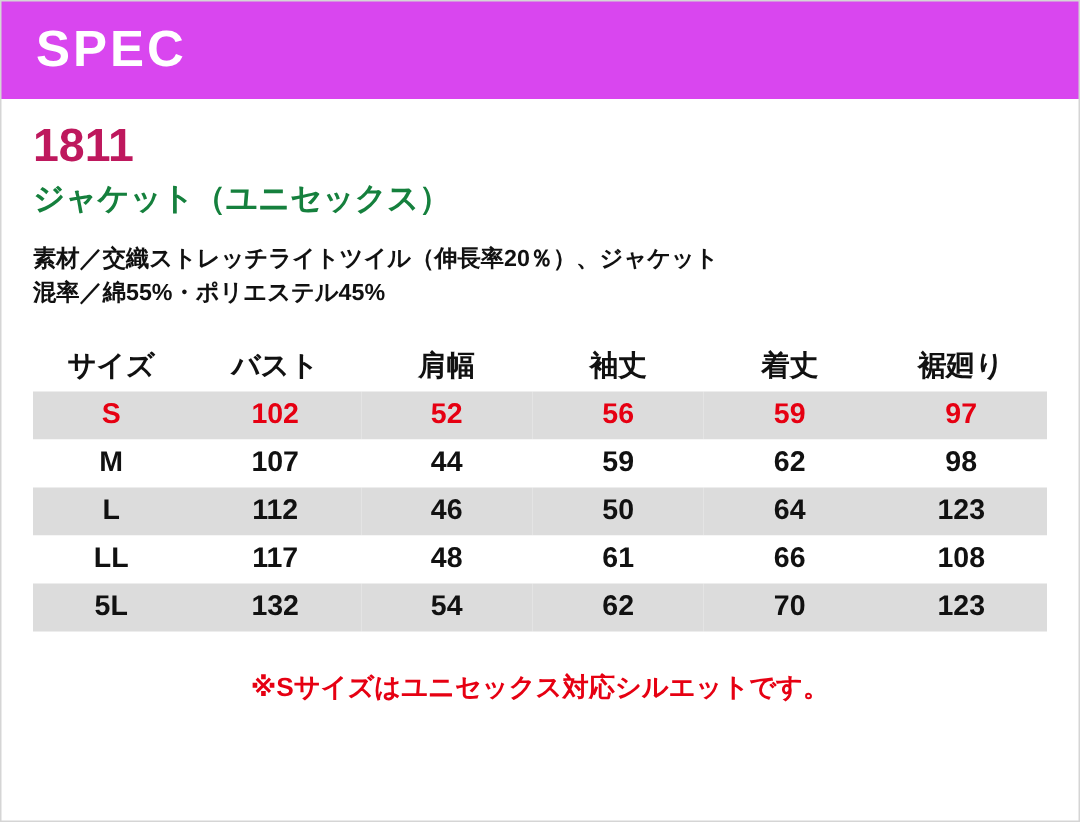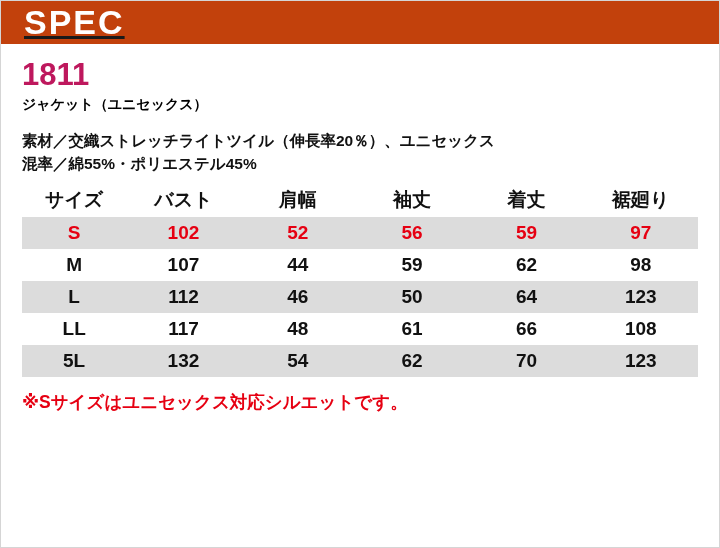--- a/index.html
+++ b/index.html
@@ -17,27 +17,26 @@
   }
   .page {
     width: 720px;
     height: 548px;
     position: relative;
     box-sizing: border-box;
   }
 
   
   .spec-header {
-    height: 44px;
-    background: #c2410c;
+    height: 66px;
+    background: #d946ef;
     display: flex;
     align-items: center;
     padding: 0 0 0 24px;
     box-sizing: border-box;
-    text-decoration: underline;
   }
   .spec-header-title {
     font-size: 34px;
     font-weight: bold;
     letter-spacing: 2px;
     color: #ffffff;
     line-height: 1;
     font-family: "Liberation Sans", "DejaVu Sans", sans-serif;
   }
 
@@ -48,42 +47,42 @@
 
   .product-number {
     font-size: 31px;
     font-weight: bold;
     line-height: 1.1;
     margin-top: 14px;
     letter-spacing: 0px;
     color: #be185d;
   }
   .product-name {
-    font-size: 14px;
+    font-size: 21px;
     font-weight: bold;
     margin-top: 4px;
-    color: #000000;
+    color: #15803d;
   }
 
   .material-block {
     margin-top: 16px;
     line-height: 1.45;
   }
   .material-line {
     font-size: 15.5px;
     font-weight: bold;
     color: #111;
     white-space: nowrap;
   }
 
   
   table.spec-table {
     border-collapse: collapse;
     width: 676px;
-    margin-top: 8px;
+    margin-top: 20px;
     table-layout: fixed;
   }
   table.spec-table th,
   table.spec-table td {
     text-align: center;
     font-size: 19px;
     font-weight: bold;
     height: 32px;
     padding: 0;
     color: #111;
@@ -100,24 +99,25 @@
     background: #ffffff;
   }
   table.spec-table tbody tr.highlight td {
     color: #e60012;
     background: #dcdcdc;
   }
   col.c-size { width: 104px; }
   col.c-col  { width: 114px; }
 
   .note {
-    margin-top: 13px;
+    margin-top: 25px;
     font-size: 17.5px;
     font-weight: bold;
     color: #e60012;
+    text-align: center;
   }
 
   .border-frame {
     position: absolute;
     left: 0; top: 0;
     width: 720px; height: 548px;
     border: 1px solid #d5d5d5;
     box-sizing: border-box;
     pointer-events: none;
   }
@@ -130,21 +130,21 @@
   <div class="spec-header">
     <div class="spec-header-title">SPEC</div>
   </div>
 
   <div class="content">
 
     <div class="product-number">1811</div>
     <div class="product-name">ジャケット（ユニセックス）</div>
 
     <div class="material-block">
-      <div class="material-line">素材／交織ストレッチライトツイル（伸長率20％）、ユニセックス</div>
+      <div class="material-line">素材／交織ストレッチライトツイル（伸長率20％）、ジャケット</div>
       <div class="material-line">混率／綿55%・ポリエステル45%</div>
     </div>
 
     <table class="spec-table">
       <colgroup>
         <col class="c-size">
         <col class="c-col">
         <col class="c-col">
         <col class="c-col">
         <col class="c-col">

